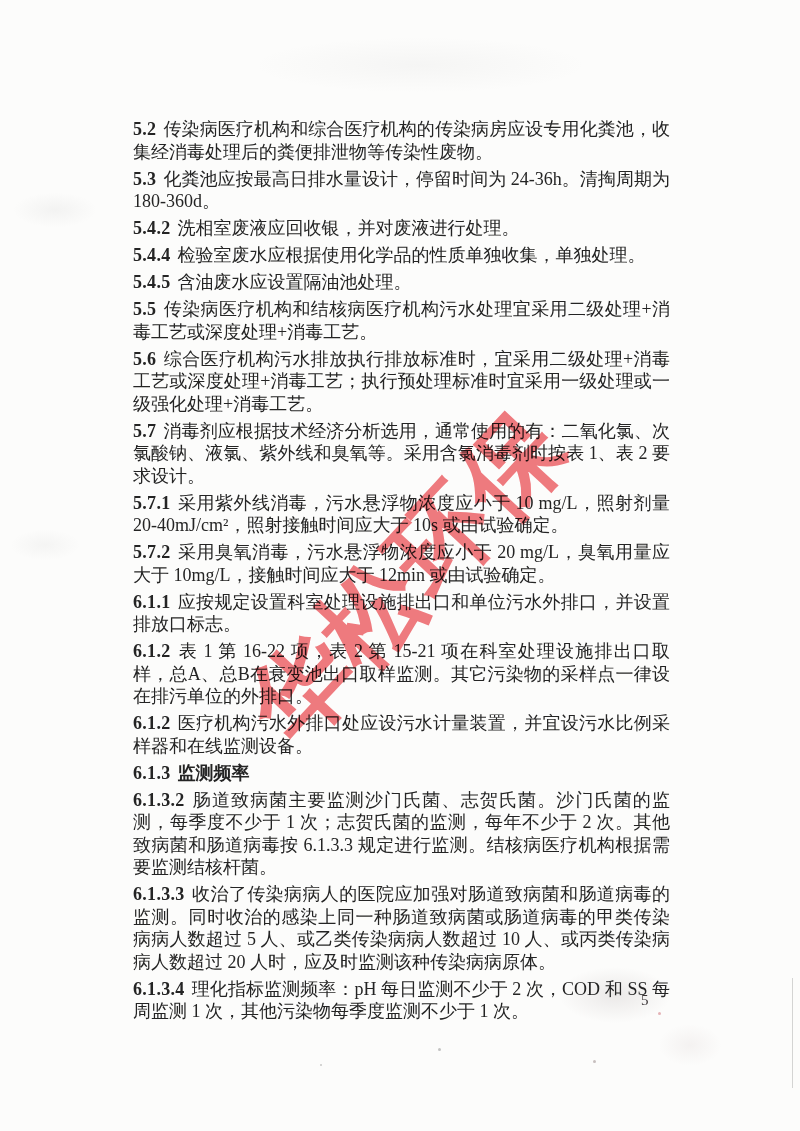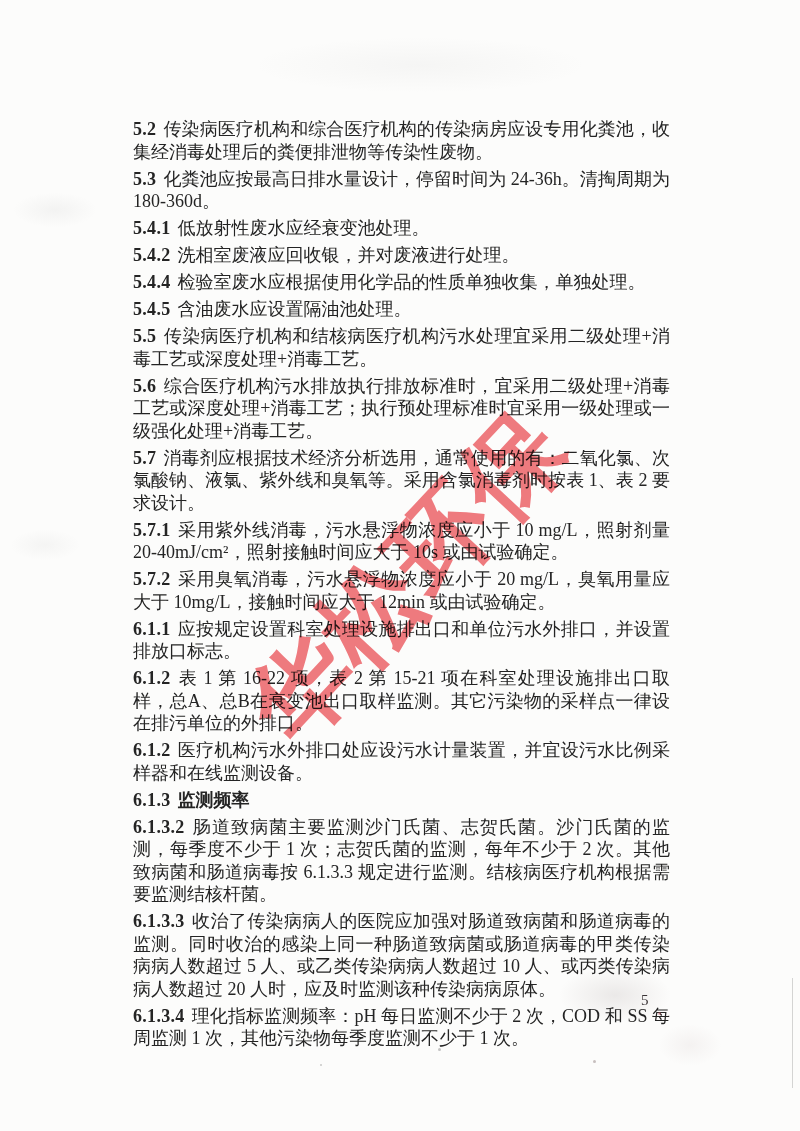--- a/index.html
+++ b/index.html
@@ -64,21 +64,20 @@
   .dot.d4 { left: 320px; top: 1064px; width: 2px; height: 2px; background: rgba(120,120,120,0.4); }
 </style>
 </head>
 <body>
 
 <div class="page">
 
   <div id="content">
       <p class="para"><span class="num">5.2</span><span>传染病医疗机构和综合医疗机构的传染病房应设专用化粪池，收集经消毒处理后的粪便排泄物等传染性废物。</span></p>
       <p class="para"><span class="num">5.3</span><span>化粪池应按最高日排水量设计，停留时间为 24-36h。清掏周期为 180-360d。</span></p>
-      <p class="para"><span class="num">5.4.1</span><span>低放射性废水应经衰变池处理。</span></p>
       <p class="para"><span class="num">5.4.2</span><span>洗相室废液应回收银，并对废液进行处理。</span></p>
       <p class="para"><span class="num">5.4.4</span><span>检验室废水应根据使用化学品的性质单独收集，单独处理。</span></p>
       <p class="para"><span class="num">5.4.5</span><span>含油废水应设置隔油池处理。</span></p>
       <p class="para"><span class="num">5.5</span><span>传染病医疗机构和结核病医疗机构污水处理宜采用二级处理+消毒工艺或深度处理+消毒工艺。</span></p>
       <p class="para"><span class="num">5.6</span><span>综合医疗机构污水排放执行排放标准时，宜采用二级处理+消毒工艺或深度处理+消毒工艺；执行预处理标准时宜采用一级处理或一级强化处理+消毒工艺。</span></p>
       <p class="para"><span class="num">5.7</span><span>消毒剂应根据技术经济分析选用，通常使用的有：二氧化氯、次氯酸钠、液氯、紫外线和臭氧等。采用含氯消毒剂时按表 1、表 2 要求设计。</span></p>
       <p class="para"><span class="num">5.7.1</span><span>采用紫外线消毒，污水悬浮物浓度应小于 10 mg/L，照射剂量 20-40mJ/cm²，照射接触时间应大于 10s 或由试验确定。</span></p>
       <p class="para"><span class="num">5.7.2</span><span>采用臭氧消毒，污水悬浮物浓度应小于 20 mg/L，臭氧用量应大于 10mg/L，接触时间应大于 12min 或由试验确定。</span></p>
       <p class="para"><span class="num">6.1.1</span><span>应按规定设置科室处理设施排出口和单位污水外排口，并设置排放口标志。</span></p>
       <p class="para"><span class="num">6.1.2</span><span>表 1 第 16-22 项，表 2 第 15-21 项在科室处理设施排出口取样，总A、总B在衰变池出口取样监测。其它污染物的采样点一律设在排污单位的外排口。</span></p>

